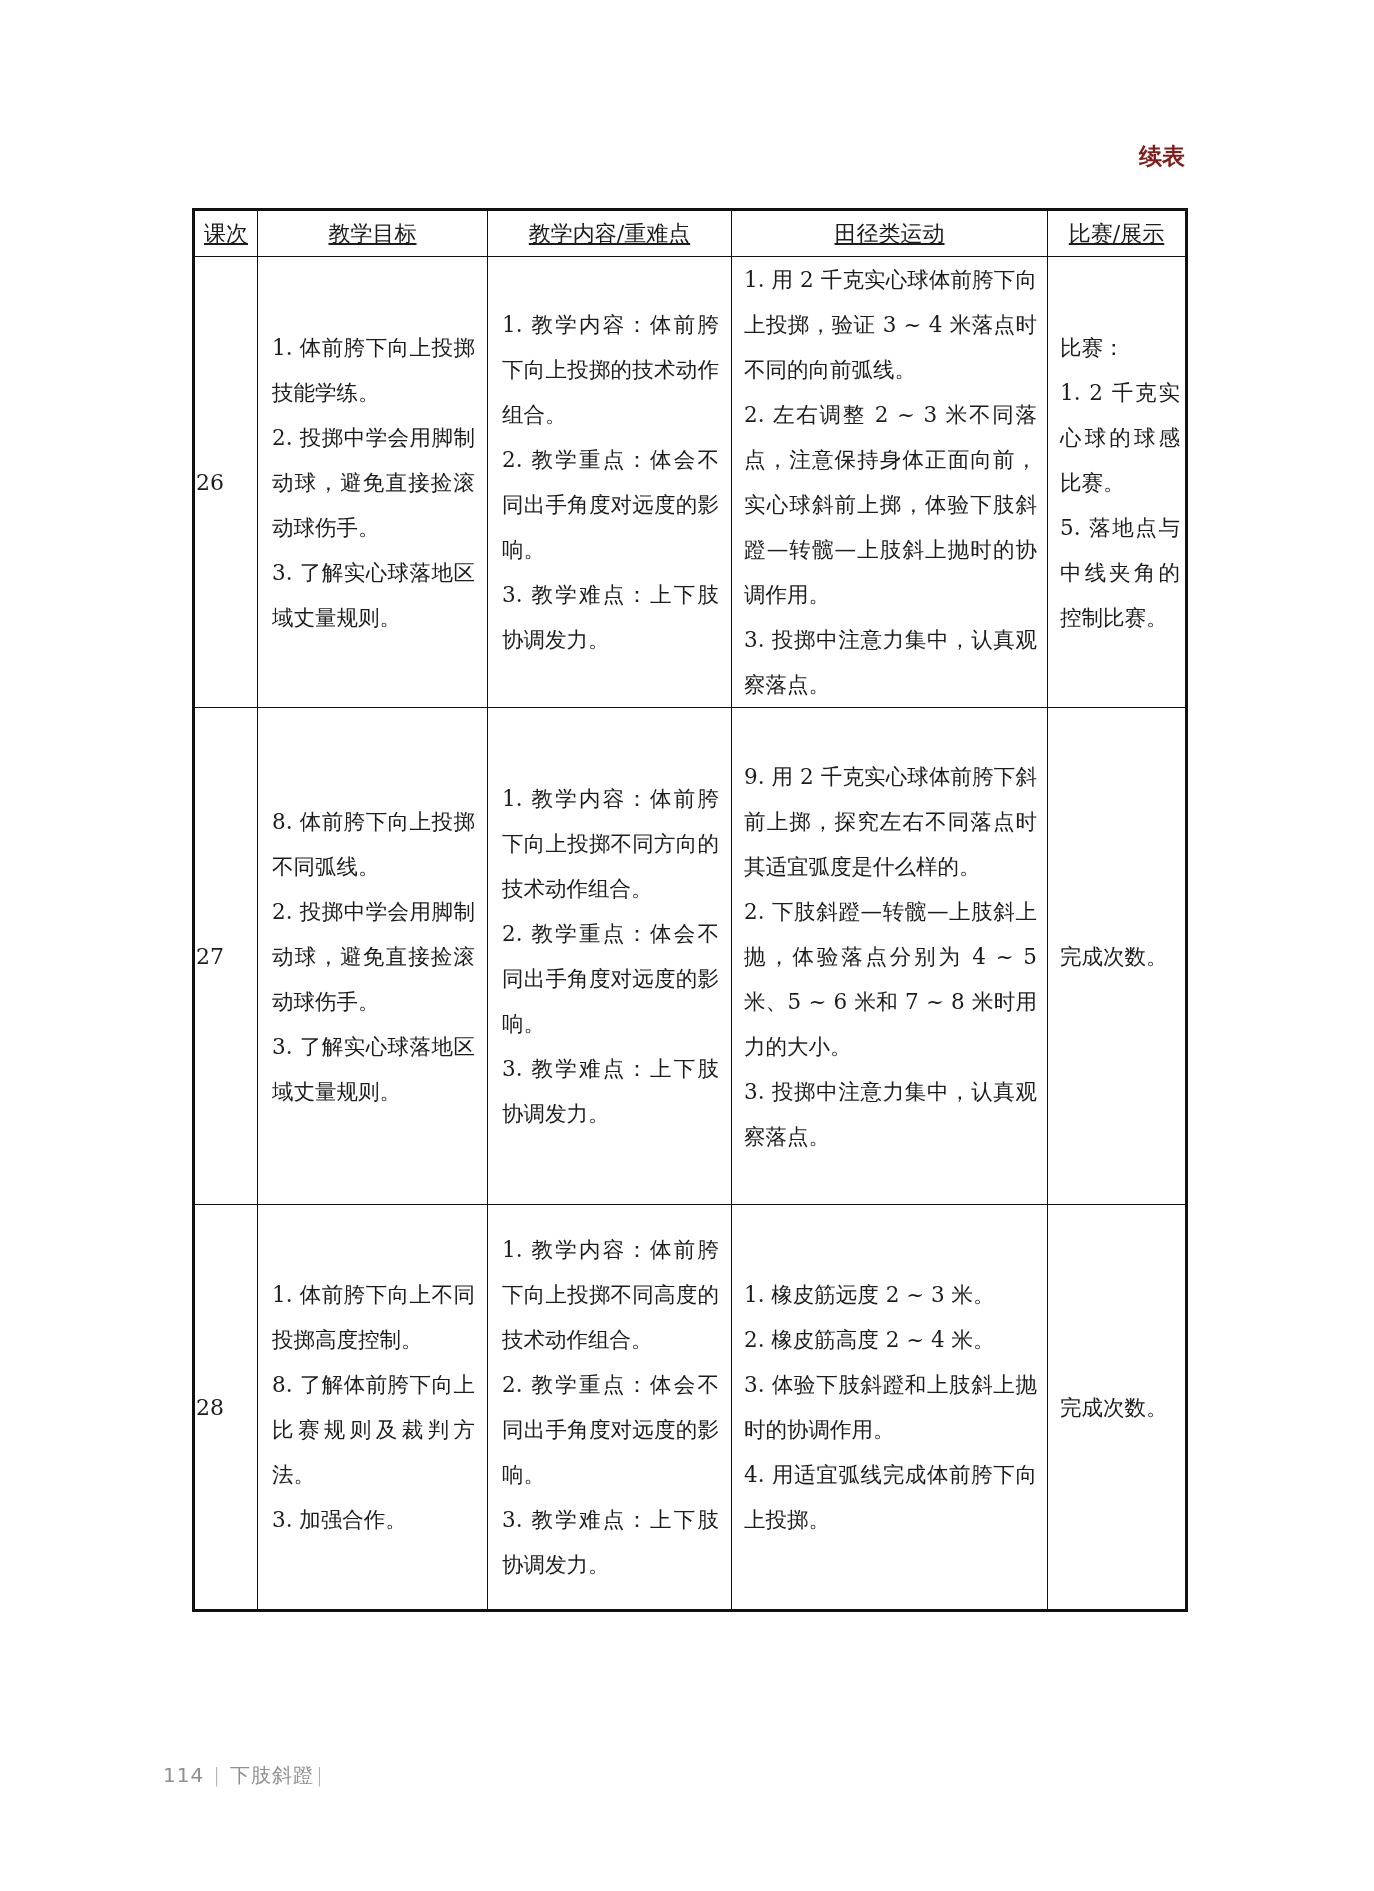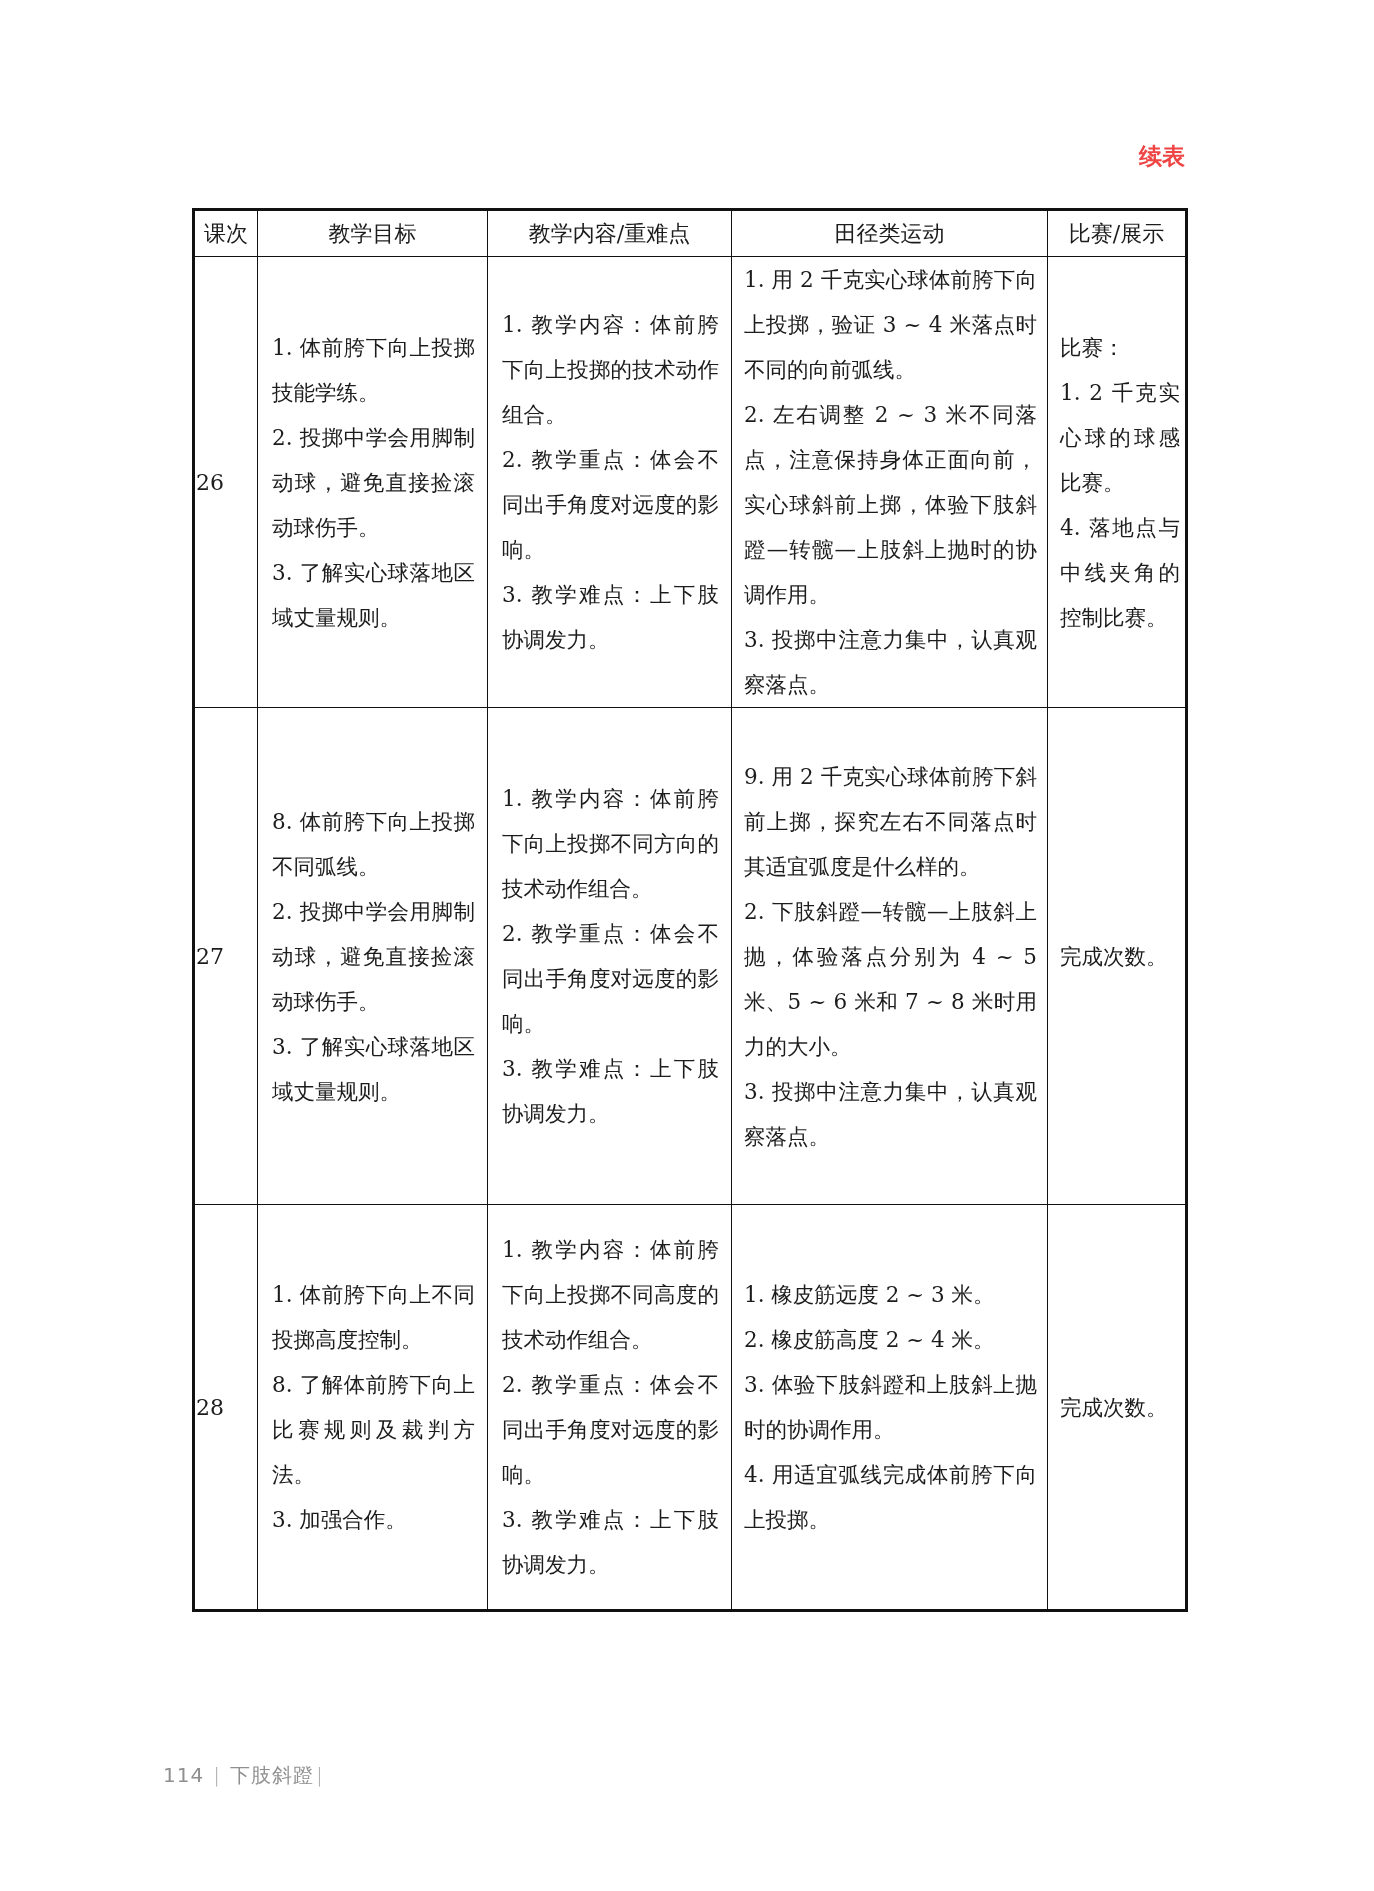--- a/index.html
+++ b/index.html
@@ -10,37 +10,37 @@
     font-family:"DejaVu Serif","Liberation Serif",serif;
     color:#1c1c1c;
   }
   .continued-label {
     position:absolute;
     top:141px;
     right:189px;
     font-family:"DejaVu Sans","Liberation Sans",sans-serif;
     font-weight:bold;
     font-size:23px;
-    color:#ef4444;
+    color:#7f1d1d;
   }
   table.lesson-table {
     position:absolute;
     left:192px; top:208px;
     width:993px;
     border-collapse:collapse;
     table-layout:fixed;
     border:3px solid #111;
   }
   table.lesson-table th,
   table.lesson-table td {
     border:1.5px solid #111;
     vertical-align:middle;
     box-sizing:border-box;
   }
-  tr.header-row { height:47px; }
+  tr.header-row { height:47px;text-decoration:underline; }
   table.lesson-table th {
     font-weight:normal;
     font-size:22px;
     text-align:center;
     padding:0 2px;
   }
   tr.row-26 { height:450px; }
   tr.row-27 { height:497px; }
   tr.row-28 { height:406px; }
   td.cell-lesson {
@@ -105,21 +105,21 @@
         <p>3. 教学难点：上下肢协调发力。</p>
       </td>
       <td class="cell-text cell-methods">
         <p>1. 用 2 千克实心球体前胯下向上投掷，验证 3 ~ 4 米落点时不同的向前弧线。</p>
         <p>2. 左右调整 2 ~ 3 米不同落点，注意保持身体正面向前，实心球斜前上掷，体验下肢斜蹬—转髋—上肢斜上抛时的协调作用。</p>
         <p>3. 投掷中注意力集中，认真观察落点。</p>
       </td>
       <td class="cell-text cell-competition">
         <p>比赛：</p>
         <p>1. 2 千克实心球的球感比赛。</p>
-        <p>4. 落地点与中线夹角的控制比赛。</p>
+        <p>5. 落地点与中线夹角的控制比赛。</p>
       </td>
     </tr>
     <tr class="row-27">
       <td class="cell-lesson">27</td>
       <td class="cell-text cell-objectives">
         <p>8. 体前胯下向上投掷不同弧线。</p>
         <p>2. 投掷中学会用脚制动球，避免直接捡滚动球伤手。</p>
         <p>3. 了解实心球落地区域丈量规则。</p>
       </td>
       <td class="cell-text cell-content">

